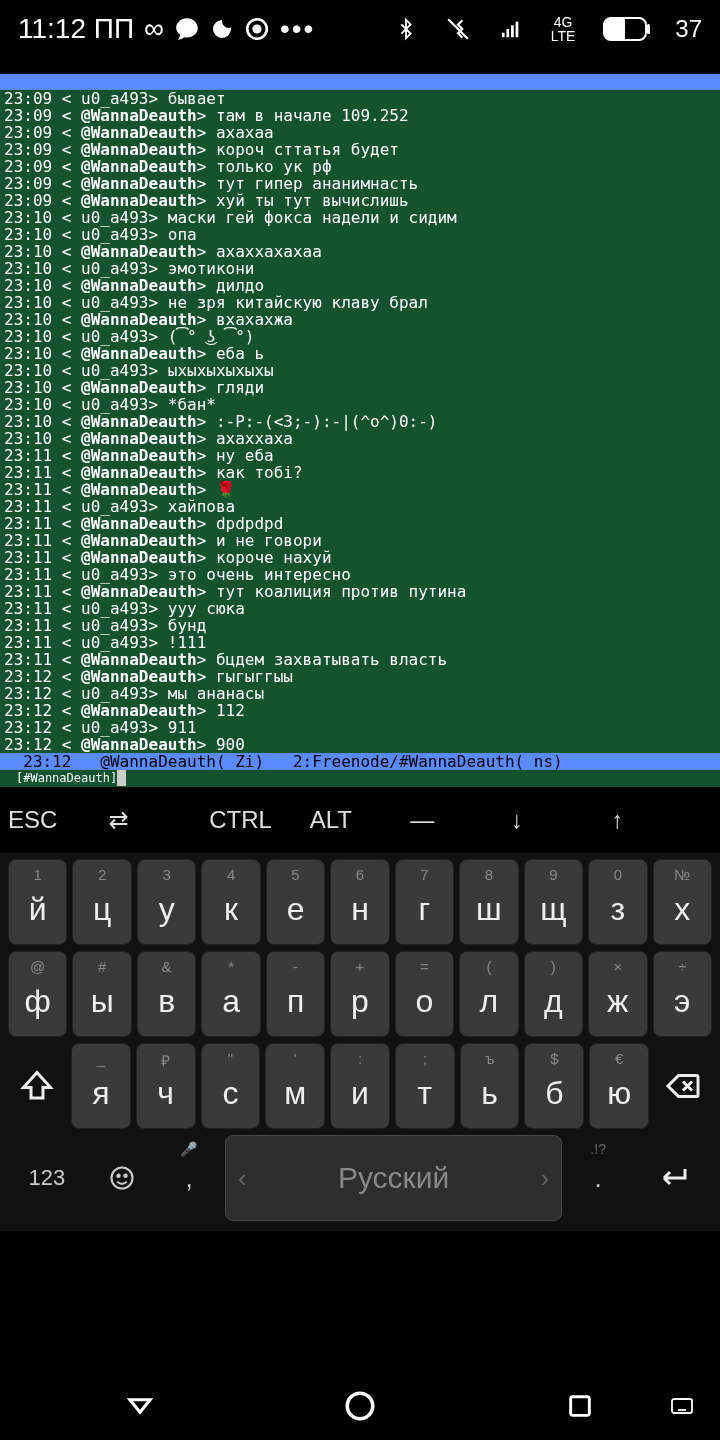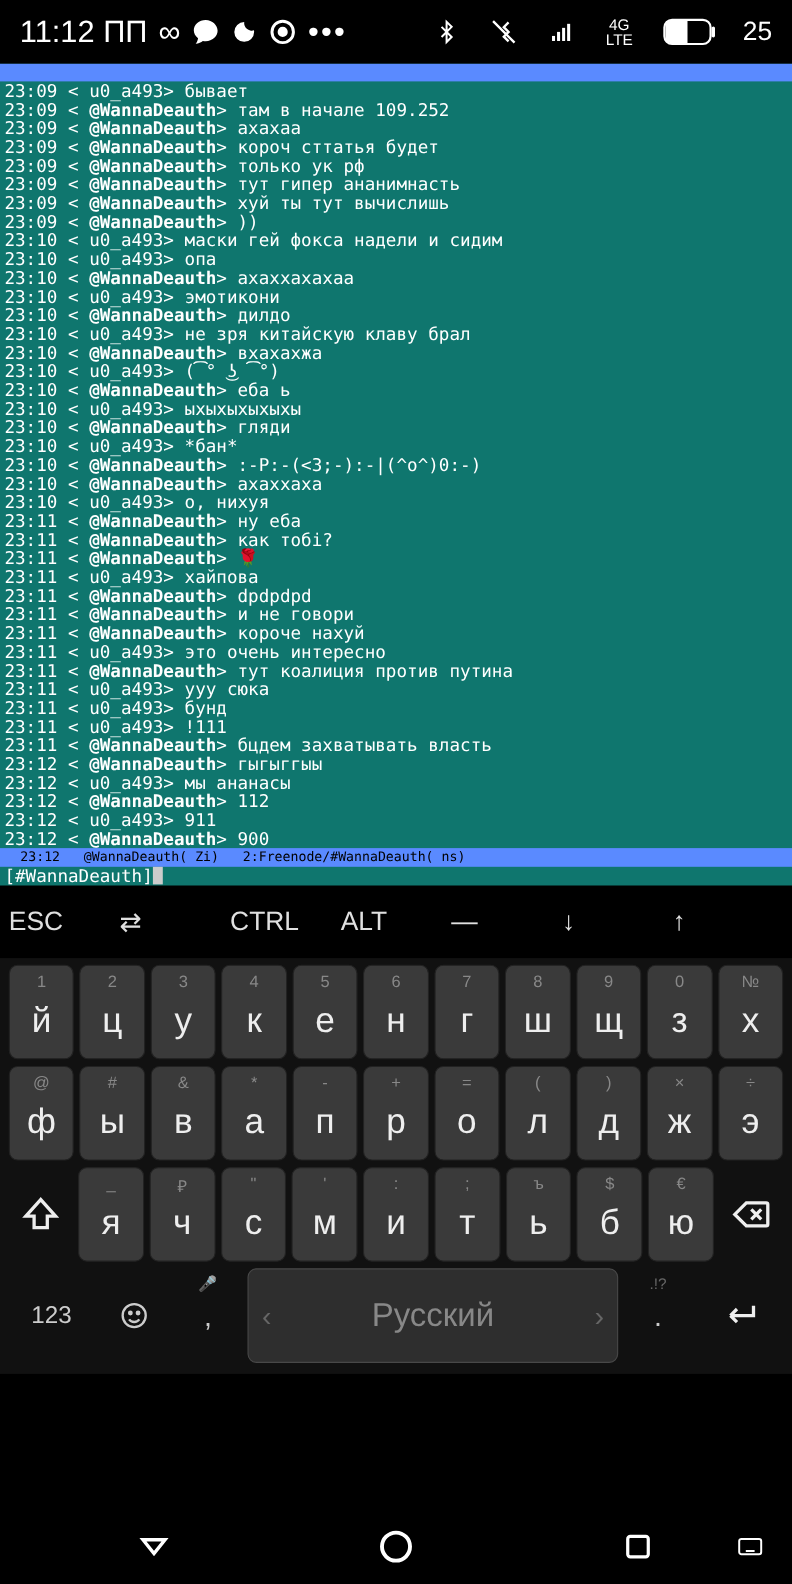--- a/index.html
+++ b/index.html
@@ -6,26 +6,26 @@
   body { width:720px; height:1440px; background:#000; font-family:monospace; color:#fff; overflow:hidden; position:relative; }
   
   .statusbar { height:58px; display:flex; align-items:center; justify-content:space-between; padding:16px 18px; font-family:sans-serif; }
   .sb-left { display:flex; align-items:center; gap:10px; font-size:28px; font-weight:500; }
   .sb-right { display:flex; align-items:center; gap:28px; font-size:24px; font-weight:500; }
   .sb-icon { display:inline-flex; align-items:center; justify-content:center; }
   .battery-pill { width:44px; height:24px; border:2px solid #fff; border-radius:8px; position:relative; display:flex; align-items:center; }
   .battery-pill::after { content:""; position:absolute; right:-5px; width:3px; height:10px; background:#fff; border-radius:2px; }
   .battery-fill { background:#fff; height:100%; width:50%; border-radius:4px 0 0 4px; }
   
-  .terminal { background:#0f766e; }
+  .terminal { background:#14532d;margin-top:16px; }
   .topbar { background:#5a8aff; color:#000; height:16px; }
   .line { font-size:16px; line-height:17px; white-space:pre; padding:0 4px; font-family:"DejaVu Sans Mono","Liberation Mono",monospace; }
   .line b { font-weight:bold; }
-  .statusline { background:#5a8aff; color:#000; font-size:12px; line-height:17px; white-space:pre; padding:0 4px; font-family:"DejaVu Sans Mono",monospace; }
-  .inputline { font-size:16px; line-height:17px; padding:0 4px; font-family:"DejaVu Sans Mono",monospace; display:flex; }
+  .statusline { background:#5a8aff; color:#000; font-size:16px; line-height:17px; white-space:pre; padding:0 4px; font-family:"DejaVu Sans Mono",monospace; }
+  .inputline { font-size:12px; line-height:17px; padding:0 16px; font-family:"DejaVu Sans Mono",monospace; display:flex; }
   .cursor { display:inline-block; width:9px; height:16px; background:#ccc; }
   
   .extra-row { display:flex; justify-content:space-around; align-items:center; height:66px; padding:0 8px; font-family:sans-serif; font-size:24px; color:#e0e0e0; }
   .extra-key { flex:1; text-align:left; }
   
   .keyboard { background:#111; padding:6px 4px 10px; }
   .krow { display:flex; gap:5px; margin-bottom:6px; padding:0 4px; }
   .key { background:#3a3a3a; border:1px solid #222; border-radius:8px; color:#eee; display:flex; flex-direction:column; align-items:center; justify-content:center; height:86px; position:relative; font-family:sans-serif; }
   .key .hint { font-size:15px; color:#888; position:absolute; top:6px; }
   .key .main { font-size:32px; margin-top:14px; }
@@ -86,50 +86,48 @@
           <rect x="12" y="8" width="3" height="13"></rect>
           <rect x="17" y="4" width="3" height="17"></rect>
         </svg>
     </span>
     <span style="font-size:14px; line-height:1; text-align:center;">4G<br>LTE</span>
     <span class="sb-icon">
         <span class="battery-pill">
           <span class="battery-fill"></span>
         </span>
       </span>
-    <span>25</span>
+    <span>37</span>
   </div>
 </div>
 
 <div class="terminal">
   <div class="topbar"></div>
   <div id="chatlines">
       <div class="line">23:09 &lt; u0_a493&gt; бывает</div>
       <div class="line">23:09 &lt; <b>@WannaDeauth</b>&gt; там в начале 109.252</div>
       <div class="line">23:09 &lt; <b>@WannaDeauth</b>&gt; ахахаа</div>
       <div class="line">23:09 &lt; <b>@WannaDeauth</b>&gt; короч сттатья будет</div>
       <div class="line">23:09 &lt; <b>@WannaDeauth</b>&gt; только ук рф</div>
       <div class="line">23:09 &lt; <b>@WannaDeauth</b>&gt; тут гипер ананимнасть</div>
       <div class="line">23:09 &lt; <b>@WannaDeauth</b>&gt; хуй ты тут вычислишь</div>
-      <div class="line">23:09 &lt; <b>@WannaDeauth</b>&gt; ))</div>
       <div class="line">23:10 &lt; u0_a493&gt; маски гей фокса надели и сидим</div>
       <div class="line">23:10 &lt; u0_a493&gt; опа</div>
       <div class="line">23:10 &lt; <b>@WannaDeauth</b>&gt; ахаххахахаа</div>
       <div class="line">23:10 &lt; u0_a493&gt; эмотикони</div>
       <div class="line">23:10 &lt; <b>@WannaDeauth</b>&gt; дилдо</div>
       <div class="line">23:10 &lt; u0_a493&gt; не зря китайскую клаву брал</div>
       <div class="line">23:10 &lt; <b>@WannaDeauth</b>&gt; вхахахжа</div>
       <div class="line">23:10 &lt; u0_a493&gt; (͡° ͜ʖ ͡°)</div>
       <div class="line">23:10 &lt; <b>@WannaDeauth</b>&gt; еба ь</div>
       <div class="line">23:10 &lt; u0_a493&gt; ыхыхыхыхыхы</div>
       <div class="line">23:10 &lt; <b>@WannaDeauth</b>&gt; гляди</div>
       <div class="line">23:10 &lt; u0_a493&gt; *бан*</div>
       <div class="line">23:10 &lt; <b>@WannaDeauth</b>&gt; :-P:-(&lt;3;-):-|(^o^)0:-)</div>
       <div class="line">23:10 &lt; <b>@WannaDeauth</b>&gt; ахаххаха</div>
-      <div class="line">23:10 &lt; u0_a493&gt; о, нихуя</div>
       <div class="line">23:11 &lt; <b>@WannaDeauth</b>&gt; ну еба</div>
       <div class="line">23:11 &lt; <b>@WannaDeauth</b>&gt; как тобі?</div>
       <div class="line">23:11 &lt; <b>@WannaDeauth</b>&gt; 🌹</div>
       <div class="line">23:11 &lt; u0_a493&gt; хайпова</div>
       <div class="line">23:11 &lt; <b>@WannaDeauth</b>&gt; dpdpdpd</div>
       <div class="line">23:11 &lt; <b>@WannaDeauth</b>&gt; и не говори</div>
       <div class="line">23:11 &lt; <b>@WannaDeauth</b>&gt; короче нахуй</div>
       <div class="line">23:11 &lt; u0_a493&gt; это очень интересно</div>
       <div class="line">23:11 &lt; <b>@WannaDeauth</b>&gt; тут коалиция против путина</div>
       <div class="line">23:11 &lt; u0_a493&gt; ууу сюка</div>

